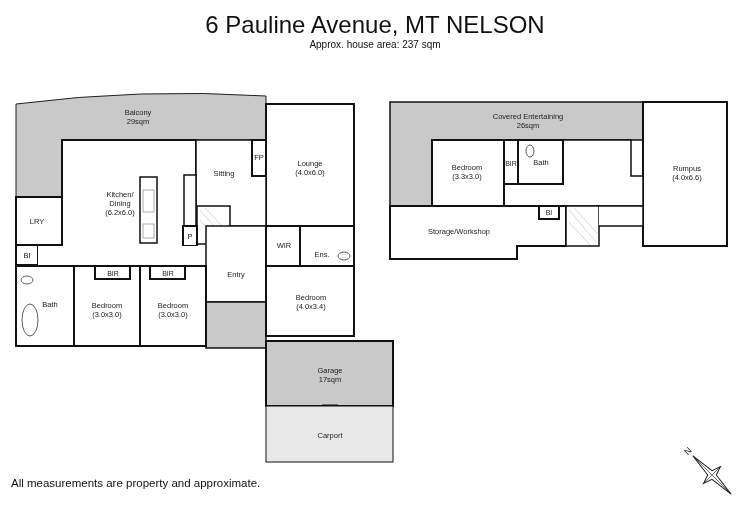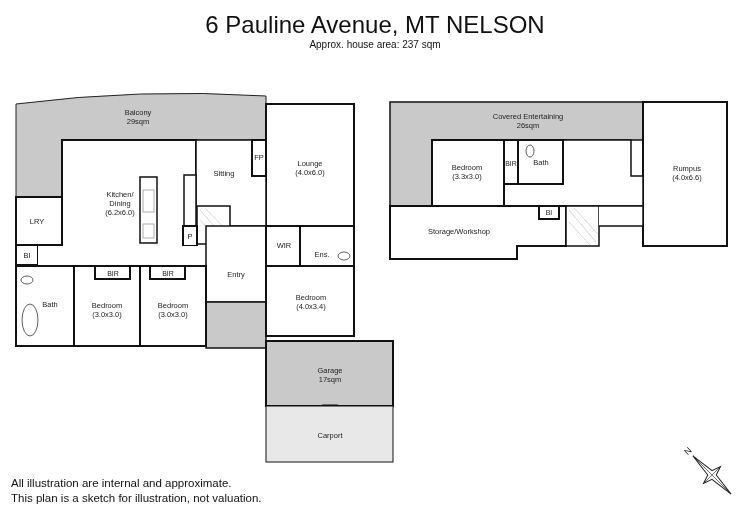--- a/index.html
+++ b/index.html
@@ -133,15 +133,14 @@
   </g>
 
   <g transform="translate(712,475) rotate(-45)">
     <path d="M0,-27 L3,-3 L12,0 L3,3 L0,27 L-3,3 L-12,0 L-3,-3 Z" fill="none" stroke="#222" stroke-width="1"></path>
     <path d="M0,-27 L0,27 M-12,0 L12,0" stroke="#222" stroke-width="0.6"></path>
     <text x="0" y="-31" font-size="9" text-anchor="middle" fill="#222" font-family="Liberation Sans, sans-serif">N</text>
   </g>
 </svg>
 
 <div class="footer">
-  <div>All illustration are internal and approximate.</div>
-  <div>This plan is a sketch for illustration, not valuation.</div>
+  <div>All measurements are property and approximate.</div>
 </div>
 
 </body></html>

